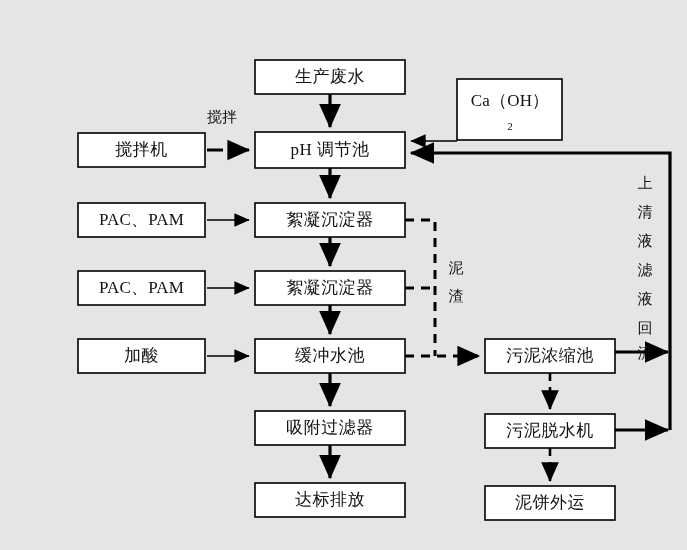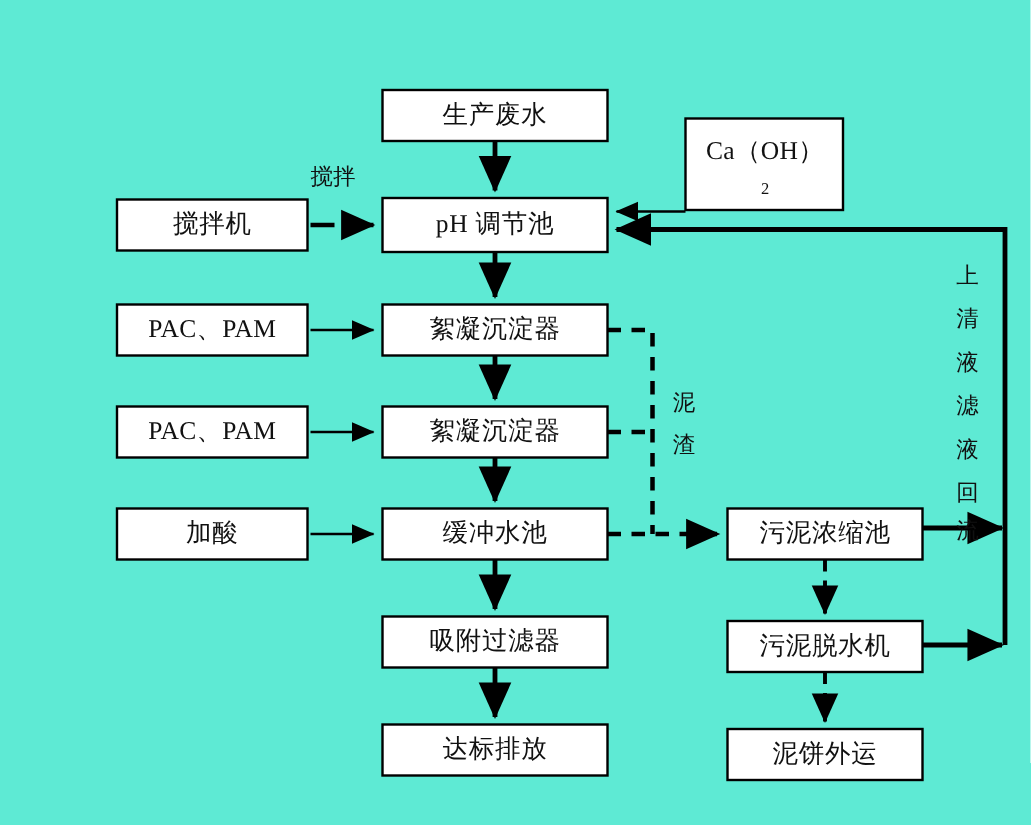--- a/index.html
+++ b/index.html
@@ -10,21 +10,21 @@
   body {
     width: 687px;
     height: 550px;
     font-family: "Liberation Serif", "DejaVu Serif", serif;
     overflow: hidden;
   }
   #flow-root {
     position: relative;
     width: 687px;
     height: 550px;
-    background: #5eead4;
+    background: #e5e5e5;
   }
   svg#flow-svg {
     position: absolute;
     left: 0;
     top: 0;
     width: 687px;
     height: 550px;
     display: block;
   }
   .node-rect {

